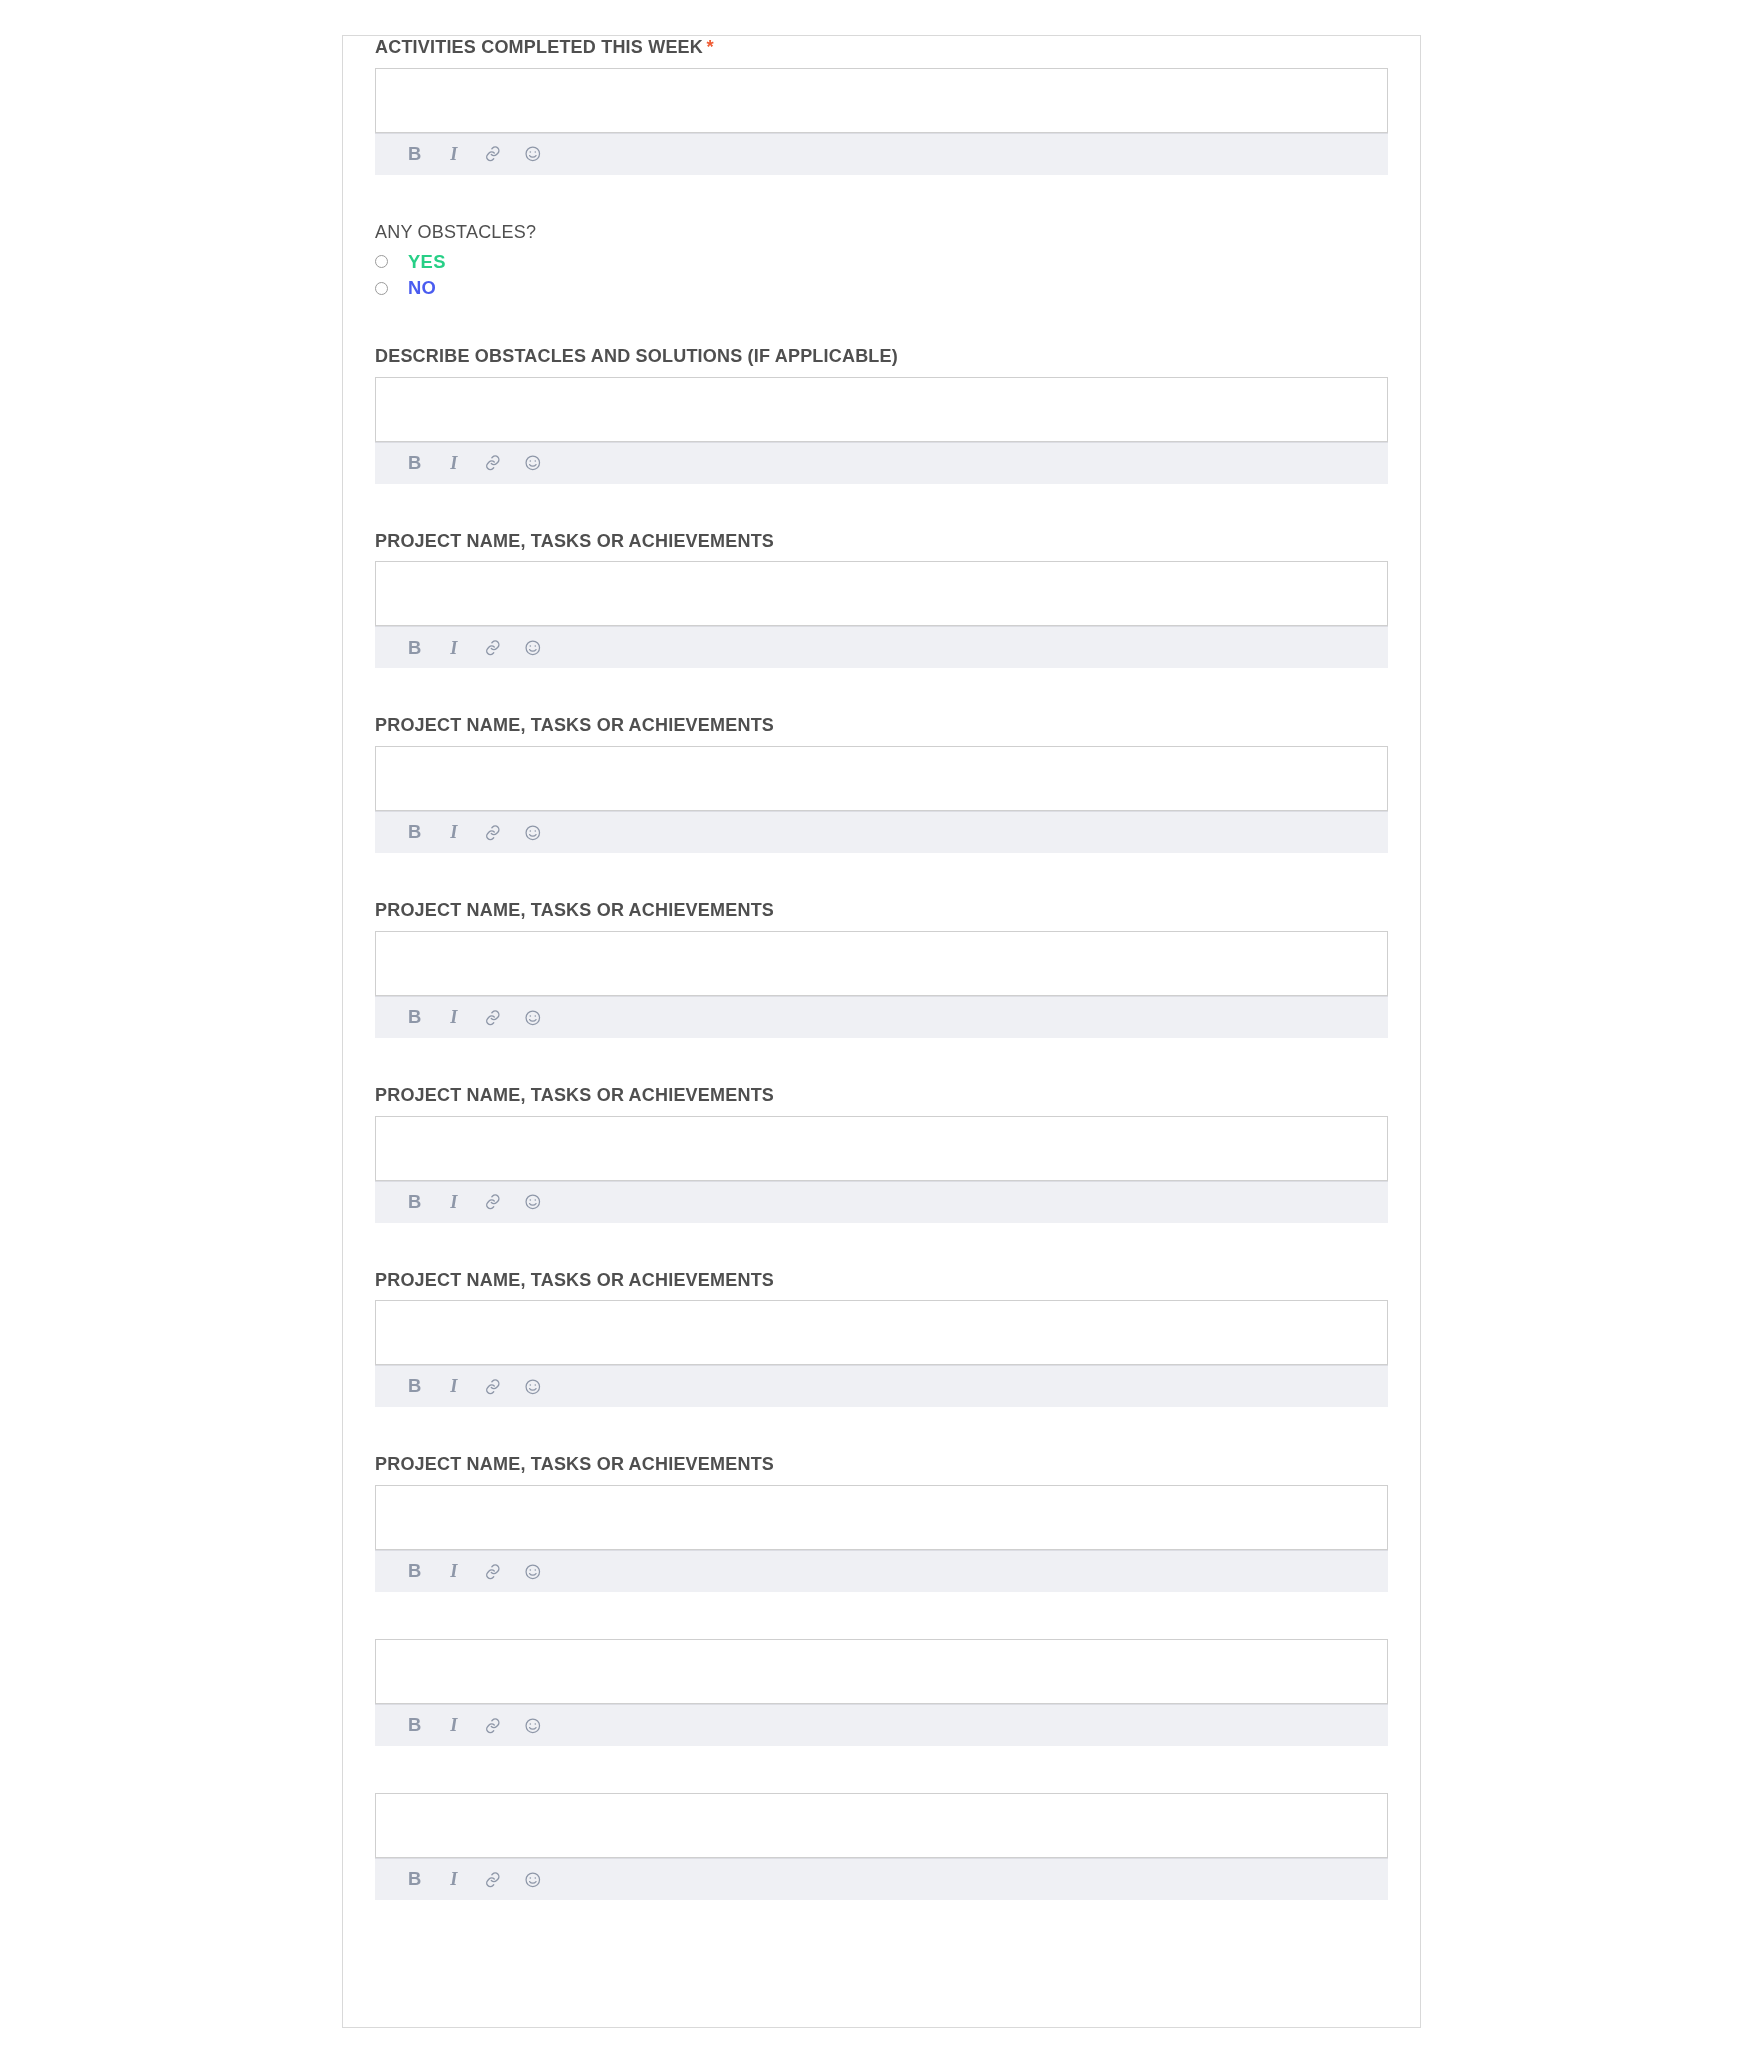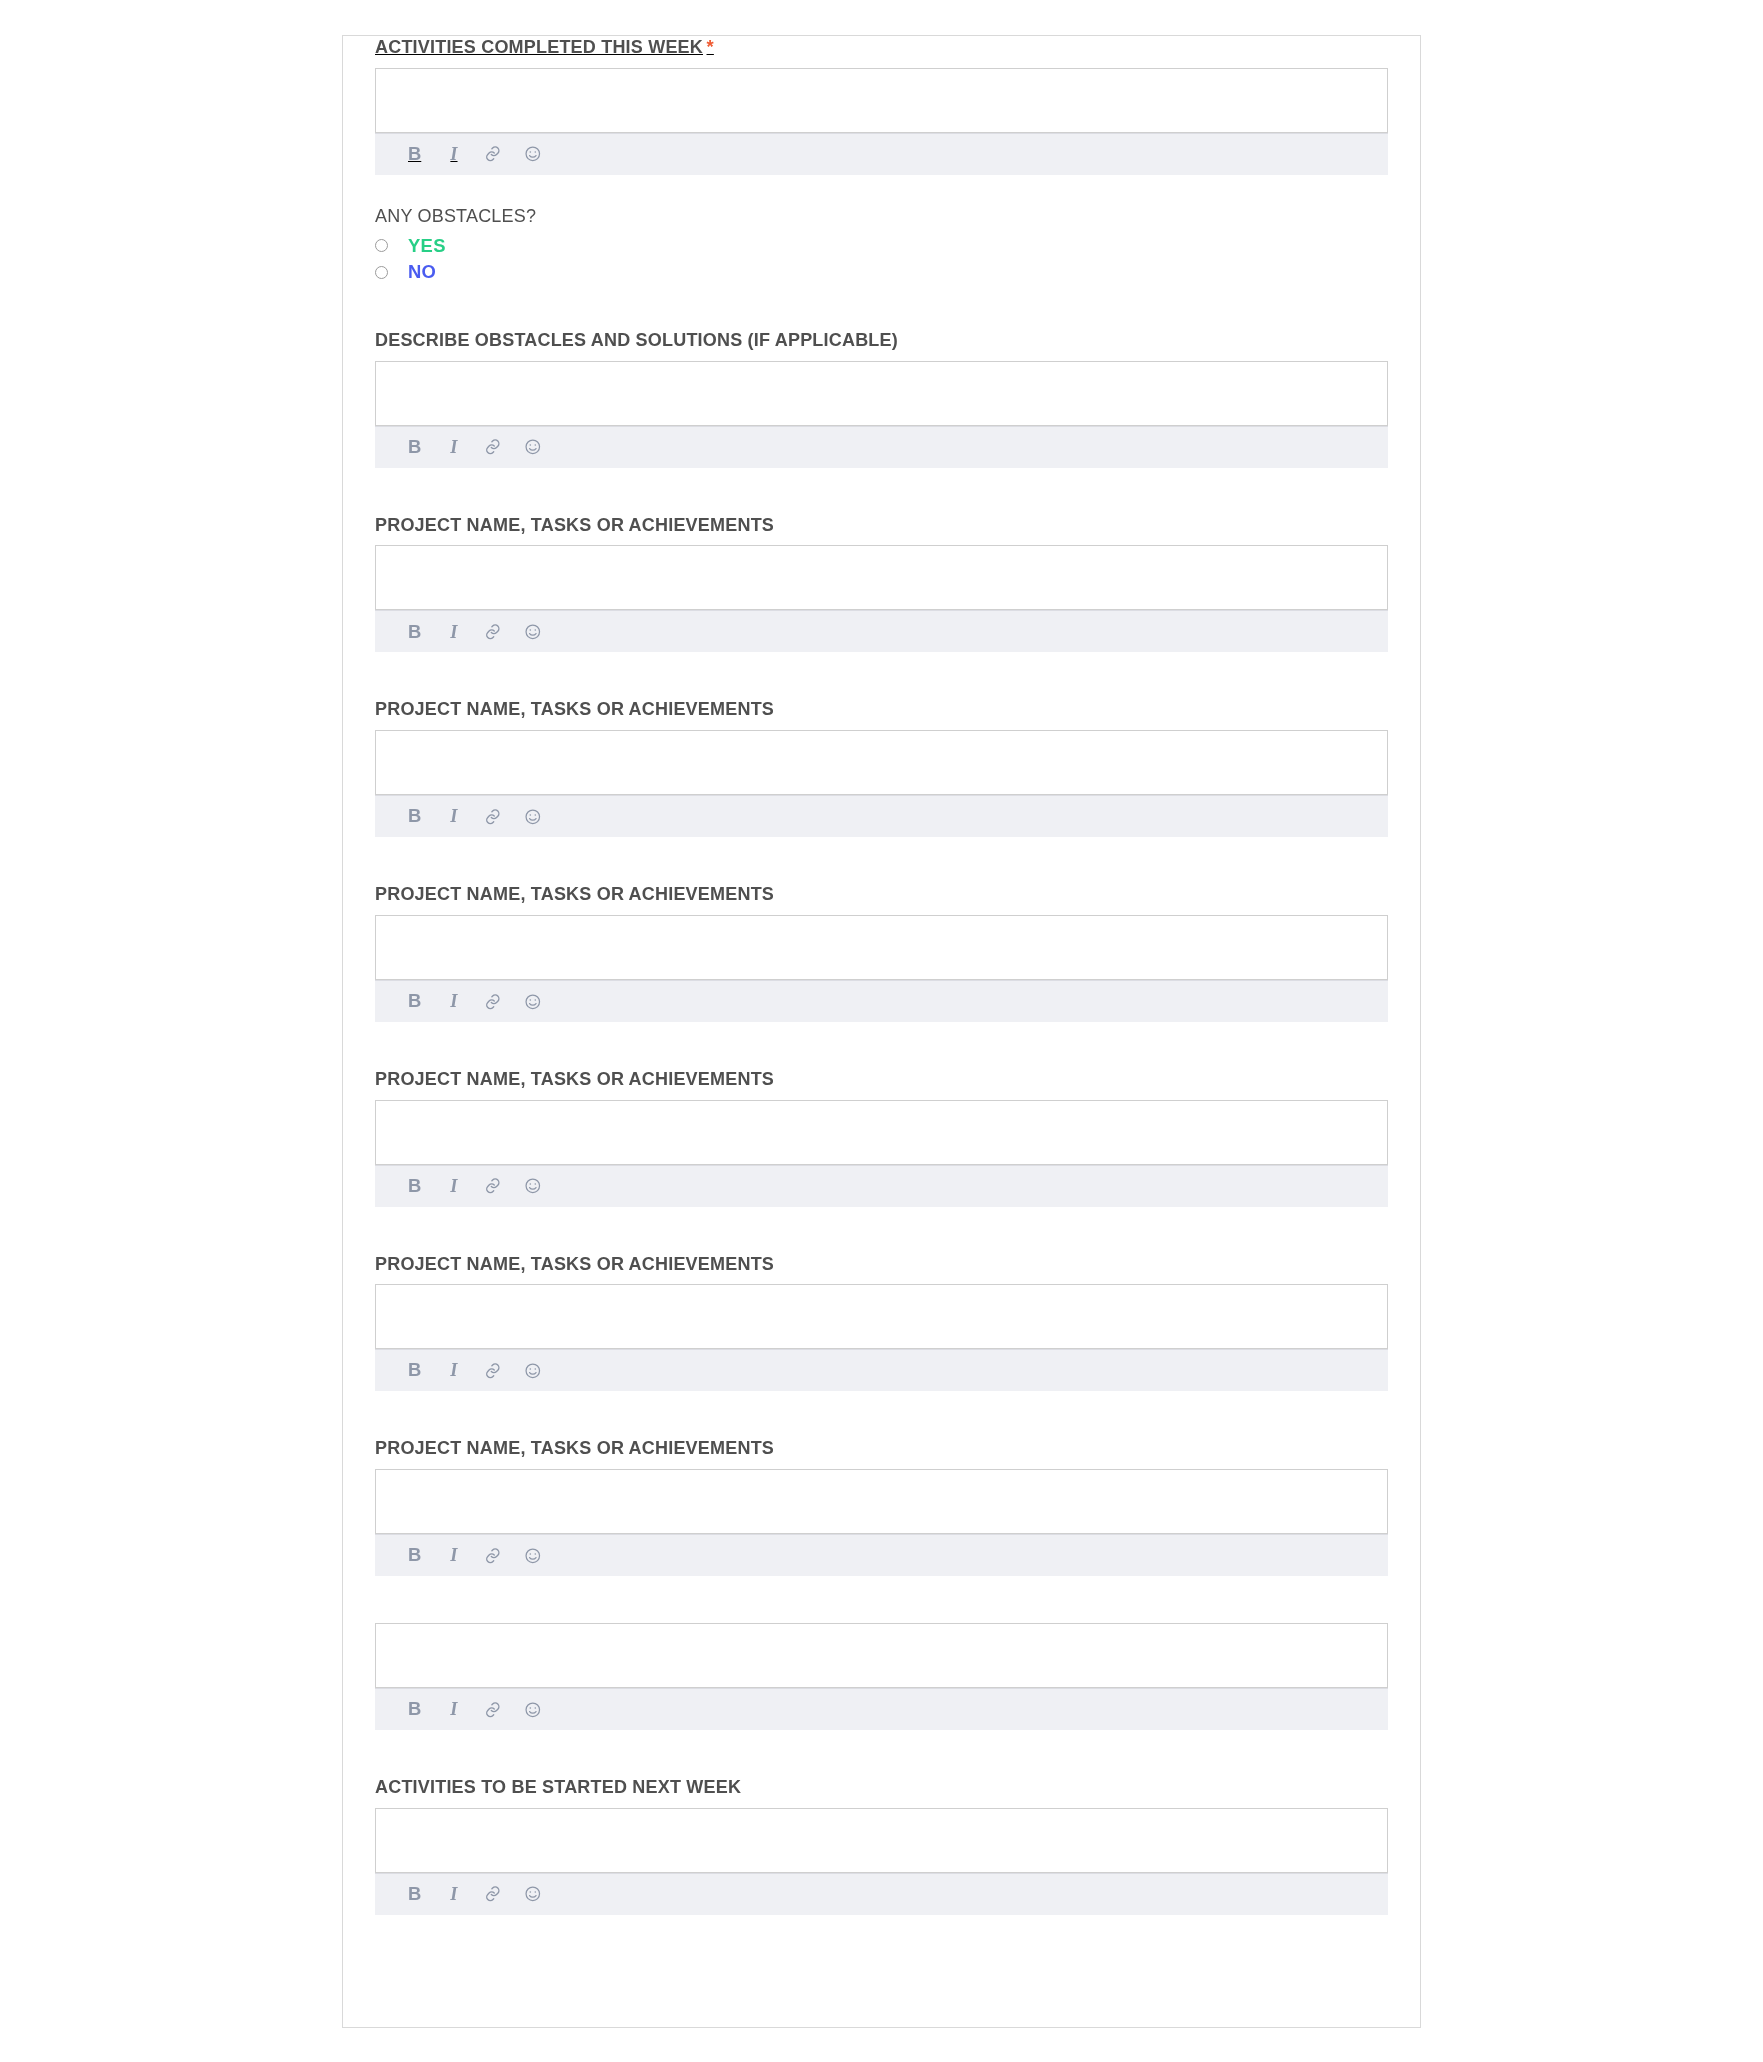--- a/index.html
+++ b/index.html
@@ -87,21 +87,21 @@
   .close-btn svg { display: block; }
 
   
   .sections {
     position: relative;
     padding: 0 32px 0 32px;
   }
   .field {
     margin-bottom: 47px;
   }
-  .field.first { margin-bottom: 31px; text-decoration: underline; }
+  .field.first { margin-bottom: 47px; }
   .field-label {
     font-size: 18px;
     font-weight: bold;
     color: #4f4f4f;
     letter-spacing: 0.2px;
     margin-bottom: 9.7px;
     white-space: nowrap;
   }
   .req {
     color: #ef5b33;
@@ -430,21 +430,20 @@
                   <circle cx="8.6" cy="9.6" r="1.1" fill="#8e97a8" stroke="none"></circle>
                   <circle cx="15.4" cy="9.6" r="1.1" fill="#8e97a8" stroke="none"></circle>
                   <path d="M7.6 14.4a5.4 5.4 0 0 0 8.8 0" stroke-linecap="round"></path>
                 </svg>
             </span>
           </div>
         </div>
       </div>
 
       <div class="field">
-        <div class="field-label">ACTIVITIES TO BE STARTED NEXT WEEK</div>
         <div class="editor">
           <textarea class="textarea" placeholder="" style=""></textarea>
           <div class="toolbar">
             <span class="tb-btn tb-bold">B</span>
             <span class="tb-btn tb-italic">I</span>
             <span class="tb-btn">
               <svg width="17.6" height="17.6" viewBox="0 0 24 24" fill="none" stroke="#8e97a8" stroke-width="1.9" stroke-linecap="round">
                   <path d="M10 13a5 5 0 0 0 7.07 0l1.8-1.8a5 5 0 0 0-7.07-7.07l-1 1"></path>
                   <path d="M14 11a5 5 0 0 0-7.07 0l-1.8 1.8a5 5 0 0 0 7.07 7.07l1-1"></path>
                 </svg>

